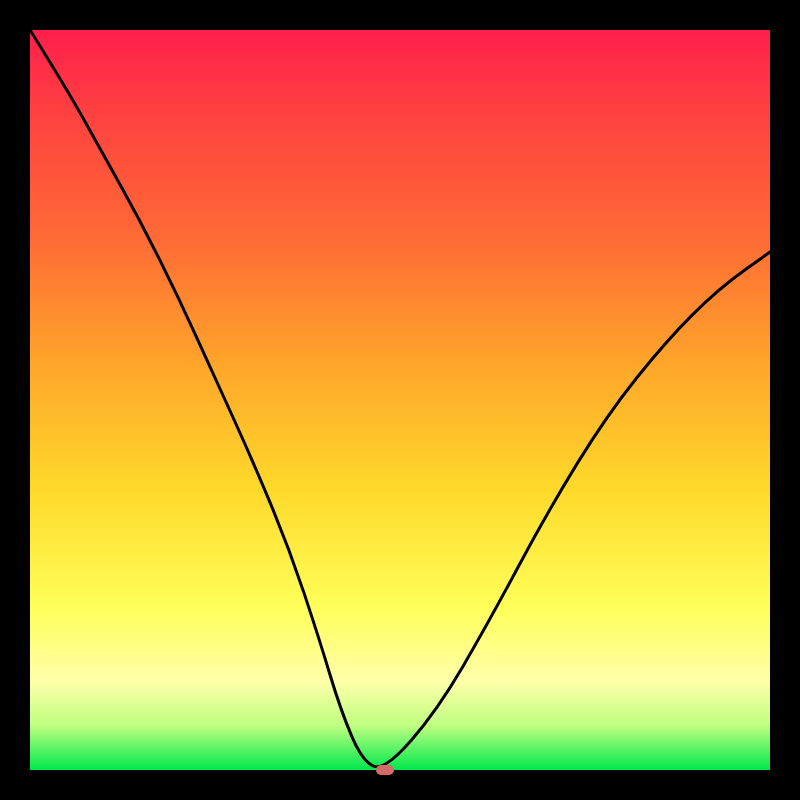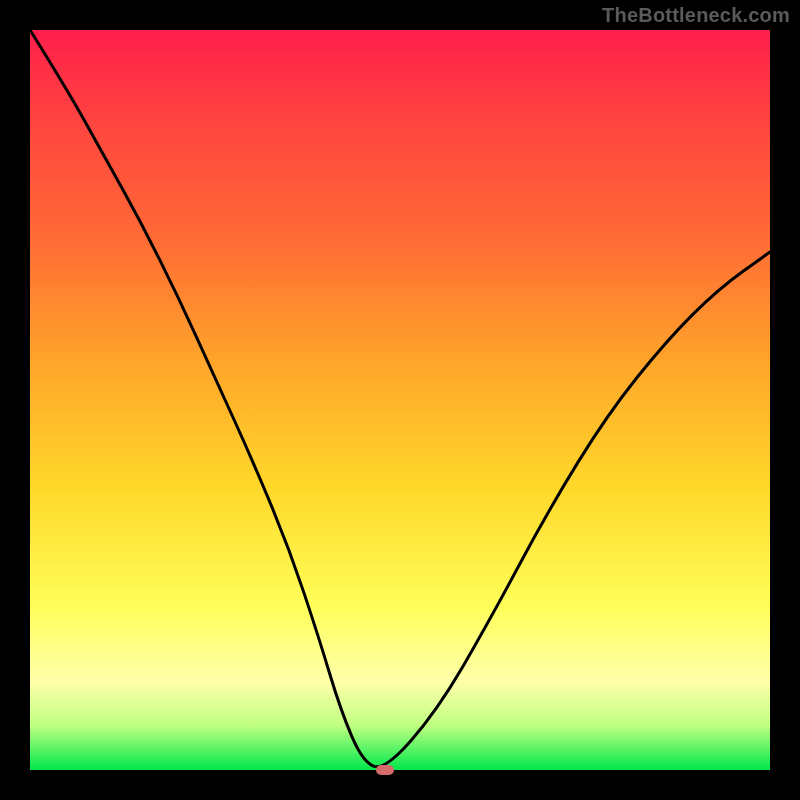--- a/index.html
+++ b/index.html
@@ -51,20 +51,19 @@
     font-weight: bold;
     color: #5a5a5a;
     letter-spacing: 0.2px;
     user-select: none;
   }
 </style>
 </head>
 <body>
 
 <div class="stage">
-  <div class="watermark">TheBottleneck.com</div>
   <div class="plot-area">
     <svg class="curve-layer" viewBox="0 0 740 740" preserveAspectRatio="none">
       <path fill="none" stroke="#000" stroke-width="3" stroke-linecap="round" d="M 0 0 Q 37 59.19999999999993 55.5 92.5 Q 74 125.80000000000007 92.5 159.10000000000002 Q 111 192.39999999999998 129.5 229.39999999999998 Q 148 266.4 166.5 307.09999999999997 Q 185 347.79999999999995 203.5 388.5 Q 222 429.2 240.5 473.6 Q 259 518 273.8 562.4 Q 288.6 606.8 299.70000000000005 643.8 Q 310.8 680.8 321.9 706.7 Q 333 732.6 344.1 736.3 Q 355.2 740 381.1 710.4 Q 407.00000000000006 680.8 432.90000000000003 636.4 Q 458.8 592 488.4 536.5 Q 518 481 547.6 432.9 Q 577.2 384.8 606.8 347.8 Q 636.4 310.8 662.3 284.9 Q 688.2 259 714.1 240.5 T 740 222" id="curve-path"></path>
     </svg>
     <div class="marker" id="marker" style="left: 355.2px; top: 740px;"></div>
   </div>
 </div>
 
 </body></html>

